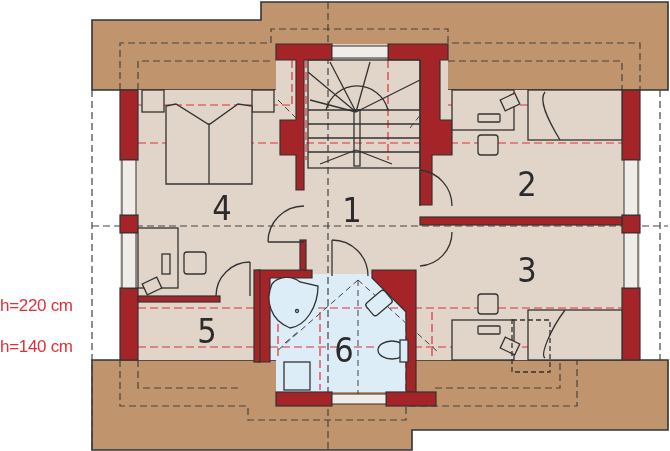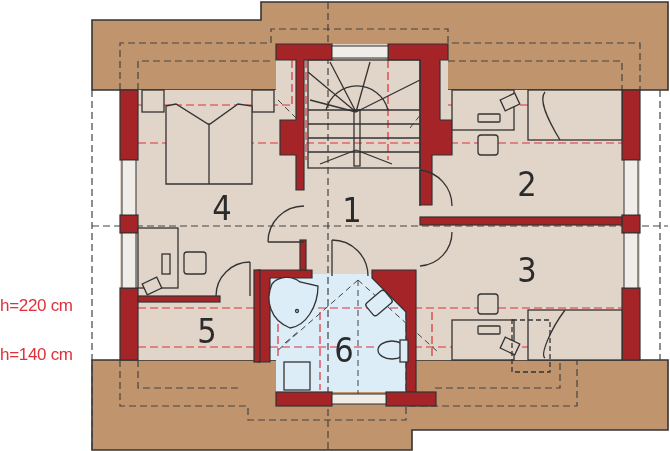--- a/index.html
+++ b/index.html
@@ -157,13 +157,13 @@
 
   <text class="room-num" x="352" y="222" text-anchor="middle">1</text>
   <text class="room-num" x="527" y="196" text-anchor="middle">2</text>
   <text class="room-num" x="527" y="282" text-anchor="middle">3</text>
   <text class="room-num" x="222" y="220" text-anchor="middle">4</text>
   <text class="room-num" x="207" y="343" text-anchor="middle">5</text>
   <text class="room-num" x="344" y="362" text-anchor="middle">6</text>
 </svg>
 
 <div class="hlabel" style="top:296px;">h=220 cm</div>
-<div class="hlabel" style="top:337px;margin-top:8px;">h=140 cm</div>
+<div class="hlabel" style="top:337px;">h=140 cm</div>
 
 </body></html>

